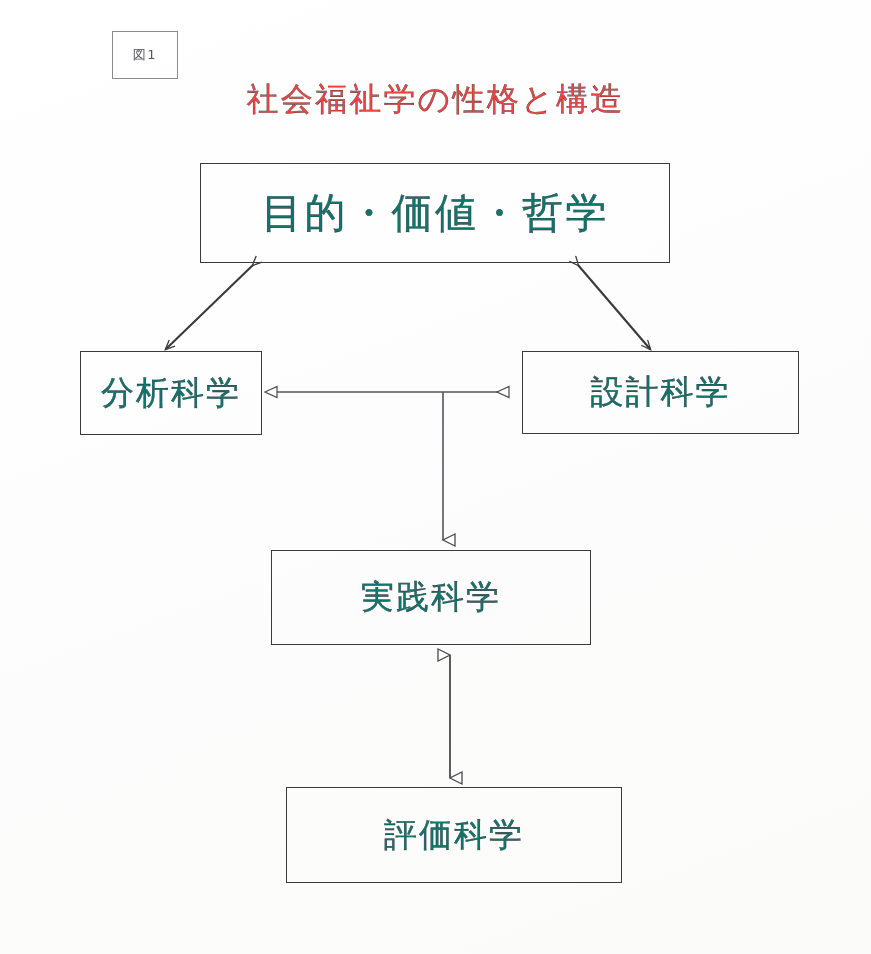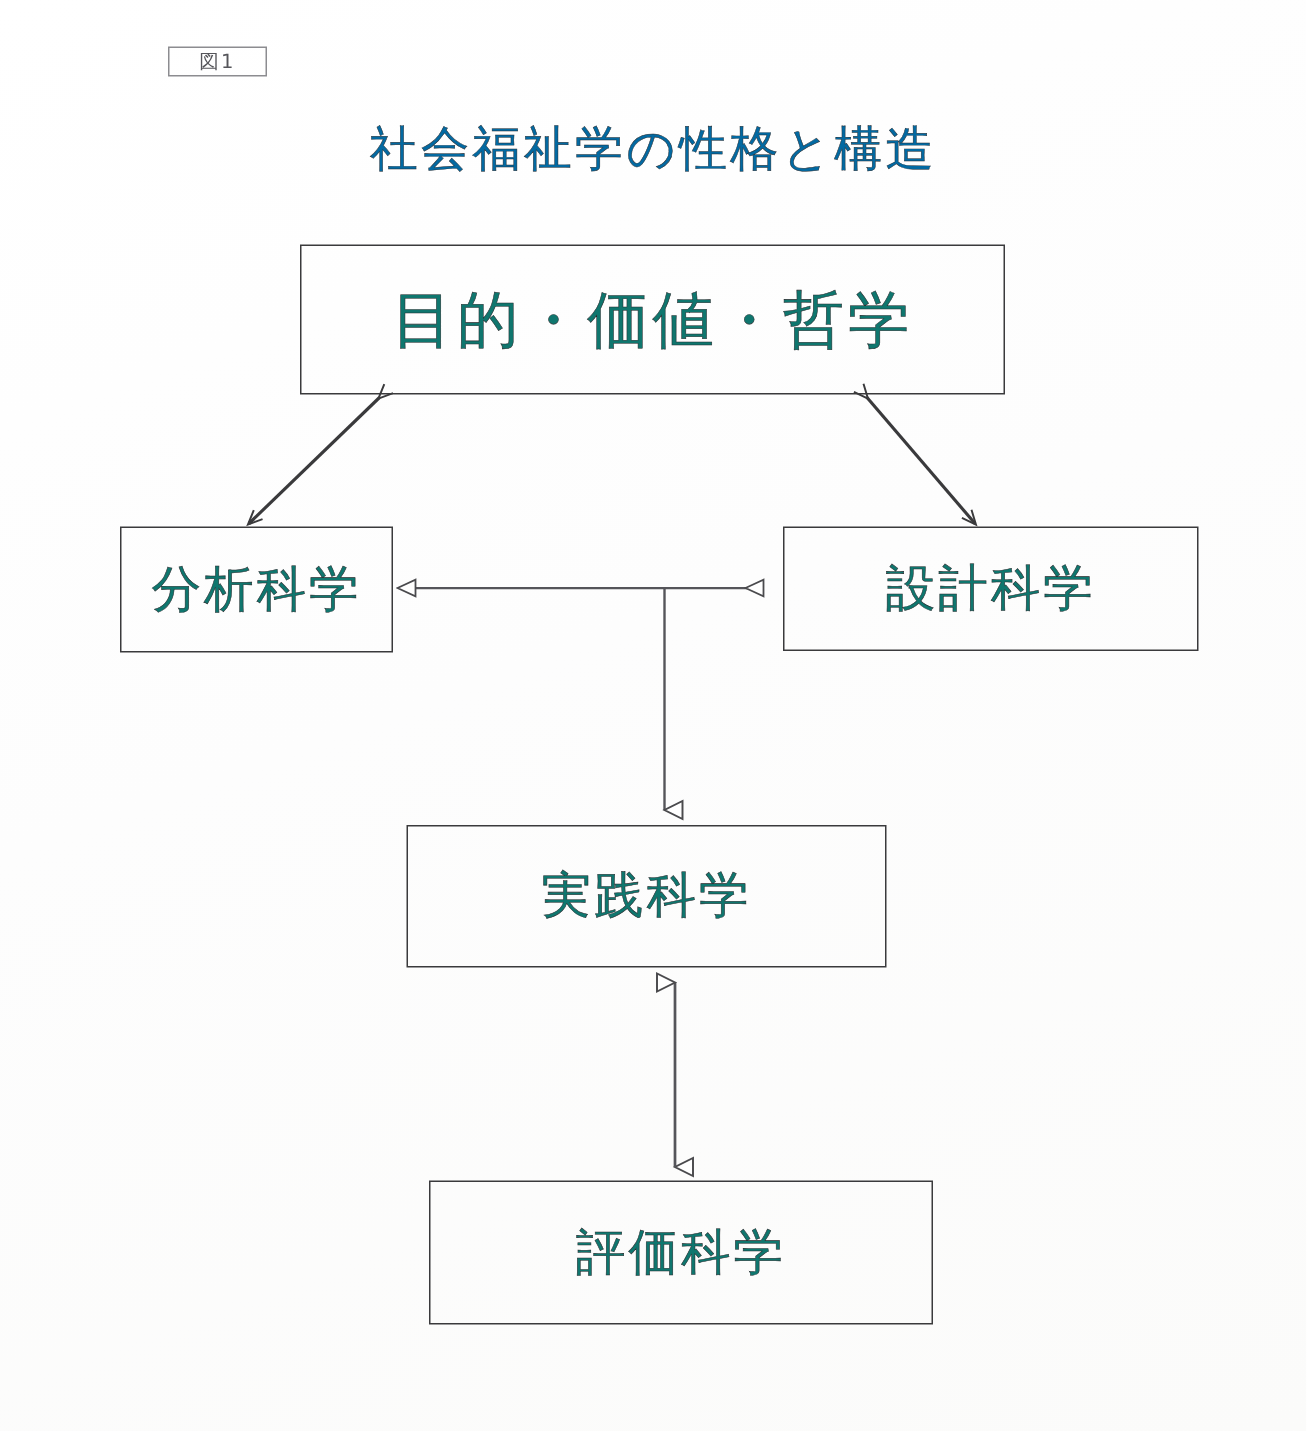--- a/index.html
+++ b/index.html
@@ -57,40 +57,40 @@
   #box-analysis .node-label   { font-size: 33px; }
   #box-design .node-label     { font-size: 33px; }
   #box-practice .node-label   { font-size: 33px; }
   #box-evaluation .node-label { font-size: 33px; }
 
   #figure-label-box {
     position: absolute;
     left: 112px;
     top: 31px;
     width: 66px;
-    height: 20px;
+    height: 48px;
     box-sizing: border-box;
     border: 1.2px solid #8c8c90;
     display: flex;
     align-items: center;
     justify-content: center;
   }
   #figure-label-text {
     font-size: 13px;
     color: #55555a;
     letter-spacing: 0.12em;
   }
   #diagram-title {
     position: absolute;
     left: 0;
     top: 78px;
     width: 871px;
     text-align: center;
     font-size: 32px;
-    color: #0369a1;
+    color: #ef4444;
     letter-spacing: 0.07em;
     -webkit-text-stroke: 0.3px #2a2a2d;
   }
 </style>
 </head>
 <body>
 
 <div id="page">
 
   <div id="paper-tint"></div>

